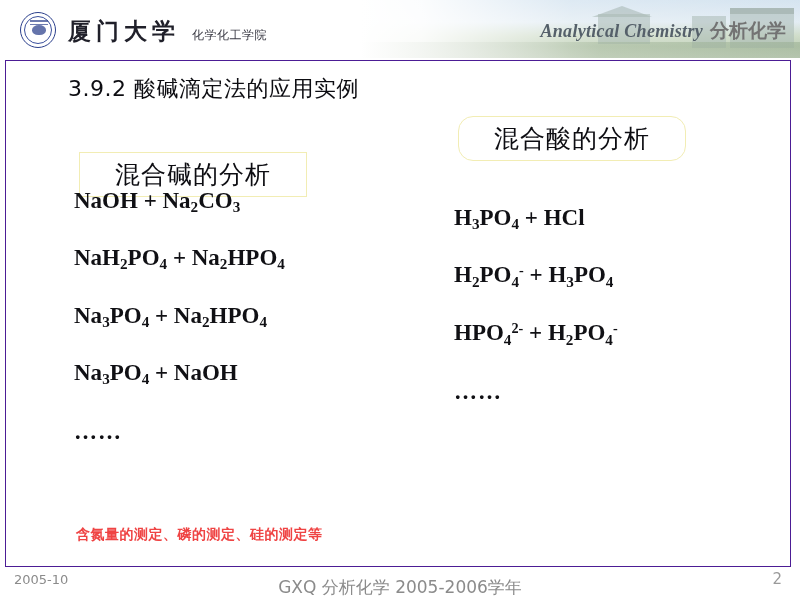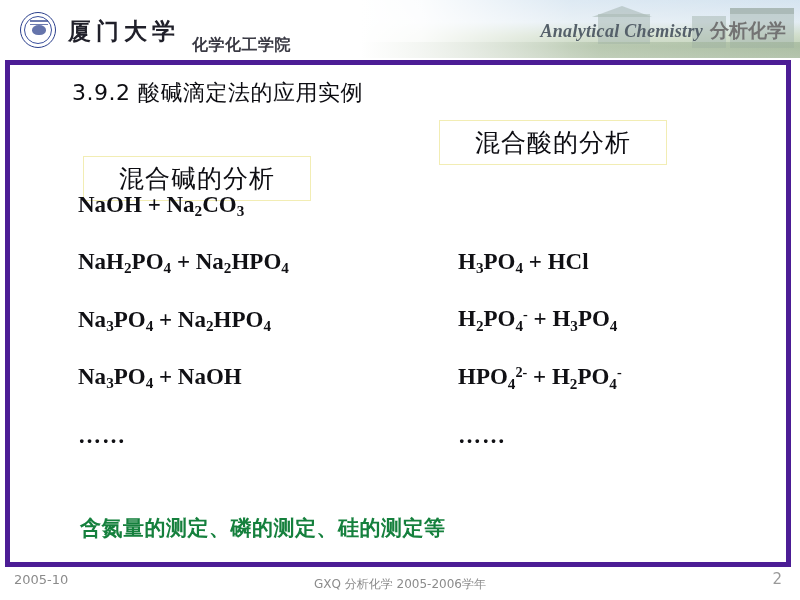--- a/index.html
+++ b/index.html
@@ -113,35 +113,34 @@
     left: 68px; top: 16px;
     font-family: "DejaVu Sans", sans-serif;
     font-size: 23px;
     font-weight: 700;
     color: #20202a;
     letter-spacing: 5px;
     white-space: nowrap;
   }
   .school-name {
     position: absolute;
-    left: 192px; top: 35px;
-    font-family: "DejaVu Sans", sans-serif;
-    font-size: 16px;
+    left: 192px; top: 27px;
+    font-family: "DejaVu Sans", sans-serif;
+    font-size: 12px;
     color: #3a3a44;
     letter-spacing: 0.5px;
     white-space: nowrap;
-    font-weight: bold;
   }
 
   
   .frame {
     position: absolute;
     left: 5px; top: 60px;
     width: 786px; height: 507px;
-    border: 5px solid #4c1d95;
+    border: 1px solid #4c1d95;
     background: #ffffff;
     padding-left: 44px;
   }
 
   
   .slide-title {
     position: absolute;
     left: 62px; top: 13px;
     font-family: "DejaVu Sans", sans-serif;
     font-size: 22px;
@@ -160,26 +159,26 @@
     justify-content: center;
   }
   .hbox span {
     font-family: "DejaVu Sans", sans-serif;
     font-size: 25px;
     color: #0d0d12;
     letter-spacing: 1px;
     white-space: nowrap;
   }
   #hbox-base { left: 73px; top: 55px; width: 228px; height: 45px; margin-top: 36px; }
-  #hbox-acid { left: 429px; top: 55px; width: 228px; height: 45px; }
+  #hbox-acid { left: 452px; top: 55px; width: 228px; height: 45px; border-radius: 15px; }
 
   
   .col { position: absolute; }
   #col-base { left: 68px; top: 128px; width: 340px; }
-  #col-acid { left: 448px; top: 145px; width: 320px; margin-top: 40px; }
+  #col-acid { left: 448px; top: 145px; width: 320px; }
 
   .formula {
     font-family: "Liberation Serif", "DejaVu Serif", serif;
     font-weight: 700;
     font-size: 23px;
     color: #101014;
     white-space: nowrap;
     line-height: 1;
   }
   #col-base .formula { margin-bottom: 32px; }
@@ -198,25 +197,25 @@
     font-family: "Liberation Serif", "DejaVu Serif", serif;
     font-weight: 700;
     font-size: 23px;
     color: #101014;
     letter-spacing: 1px;
   }
 
   
   .bottom-line {
     position: absolute;
-    left: 70px; top: 449px;
-    font-family: "DejaVu Sans", sans-serif;
-    font-size: 21px;
-    font-weight: 700;
-    color: #15803d;
+    left: 70px; top: 465px;
+    font-family: "DejaVu Sans", sans-serif;
+    font-size: 14px;
+    font-weight: 700;
+    color: #ef4444;
     white-space: nowrap;
     letter-spacing: 0.5px;
   }
 
   
   .footer {
     position: absolute;
     left: 0; top: 572px;
     width: 800px; height: 28px;
   }
@@ -227,21 +226,21 @@
     font-size: 13px;
     color: #8b8b8b;
     white-space: nowrap;
   }
   .footer-center {
     position: absolute;
     left: 0; top: 4px;
     width: 800px;
     text-align: center;
     font-family: "DejaVu Sans", sans-serif;
-    font-size: 12px;
+    font-size: 17px;
     color: #8b8b8b;
     white-space: nowrap;
   }
   .footer-page {
     position: absolute;
     right: 18px; top: -2px;
     font-family: "DejaVu Sans", sans-serif;
     font-size: 15px;
     color: #9a9a9a;
   }

